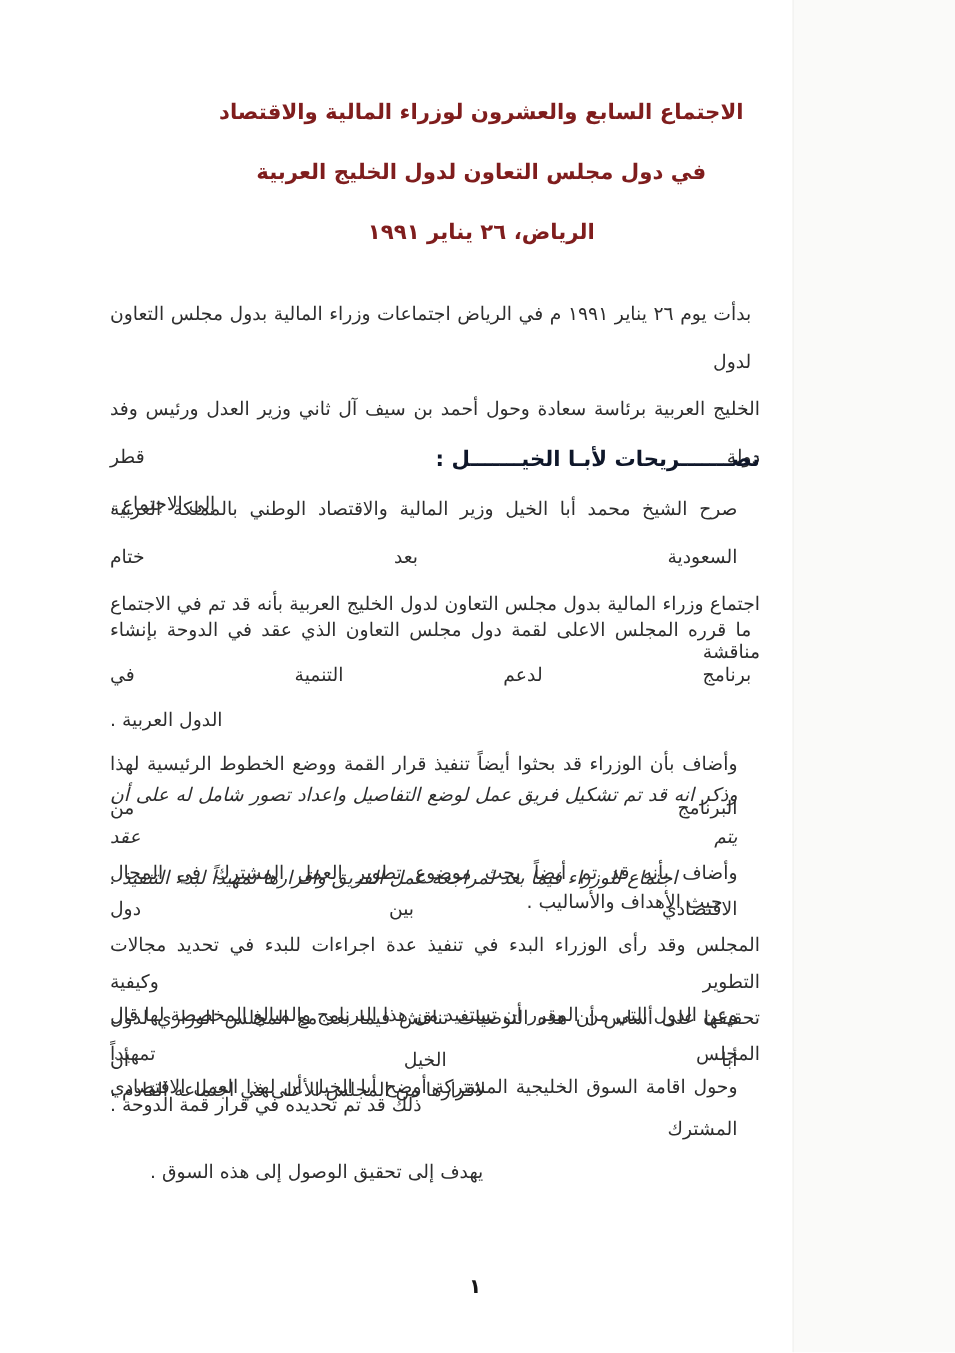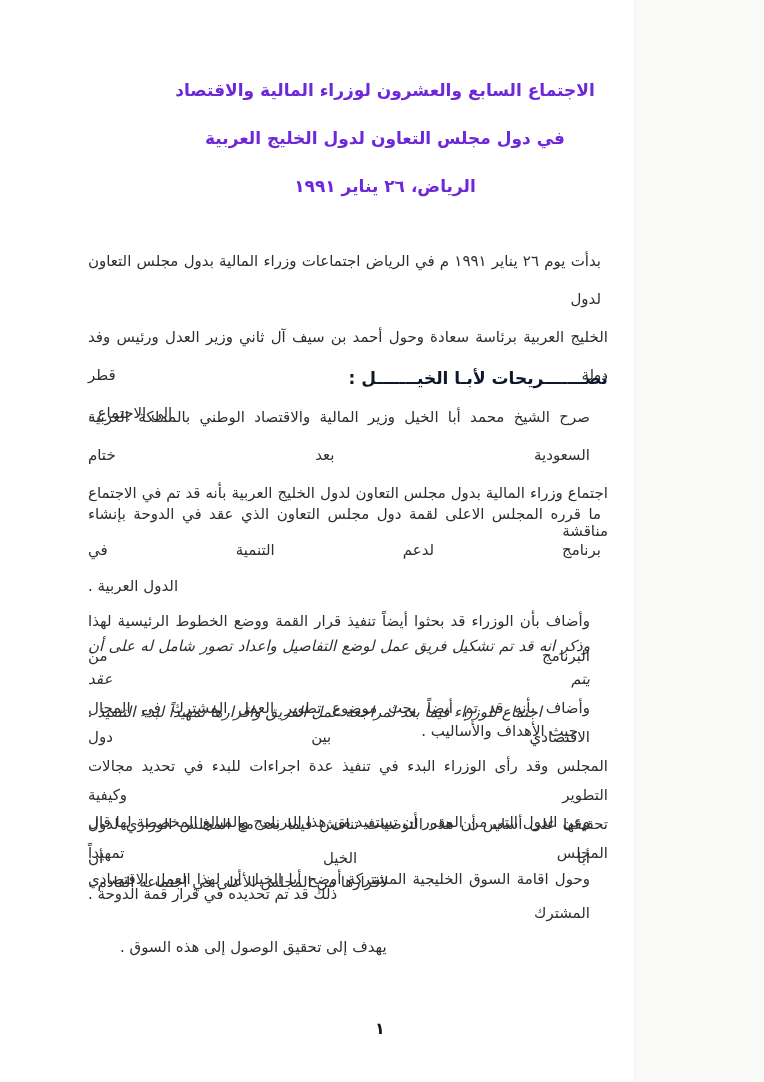--- a/index.html
+++ b/index.html
@@ -16,26 +16,26 @@
     position:absolute;top:0;right:0;
     width:129px;height:1082px;
     background:#fafaf9;
     border-left:1px solid #f1f1ef;
   }
   .title-block{
     position:absolute;top:66px;left:150px;width:470px;
     text-align:center;
     font-weight:bold;
     font-size:17px;
-    color:#6d28d9;
+    color:#7f1d1d;
     letter-spacing:0.2px;
   }
   .t-line{height:48px;line-height:48px;white-space:nowrap;}
   .text-col{
-    position:absolute;top:14px;left:88px;width:520px;height:888px;
+    position:absolute;top:4px;left:88px;width:520px;height:888px;
     font-size:15px;
     color:#2e2e2e;
   }
   .para{position:absolute;left:0;width:520px;}
   .ln{text-align:justify;}
   .ln.j{text-align-last:justify;}
   .ln.last-left{text-align-last:left;}
   .ln.last-right{text-align-last:right;}
   .ind{padding-right:18px;}
   .ind-sm{padding-right:7px;}

